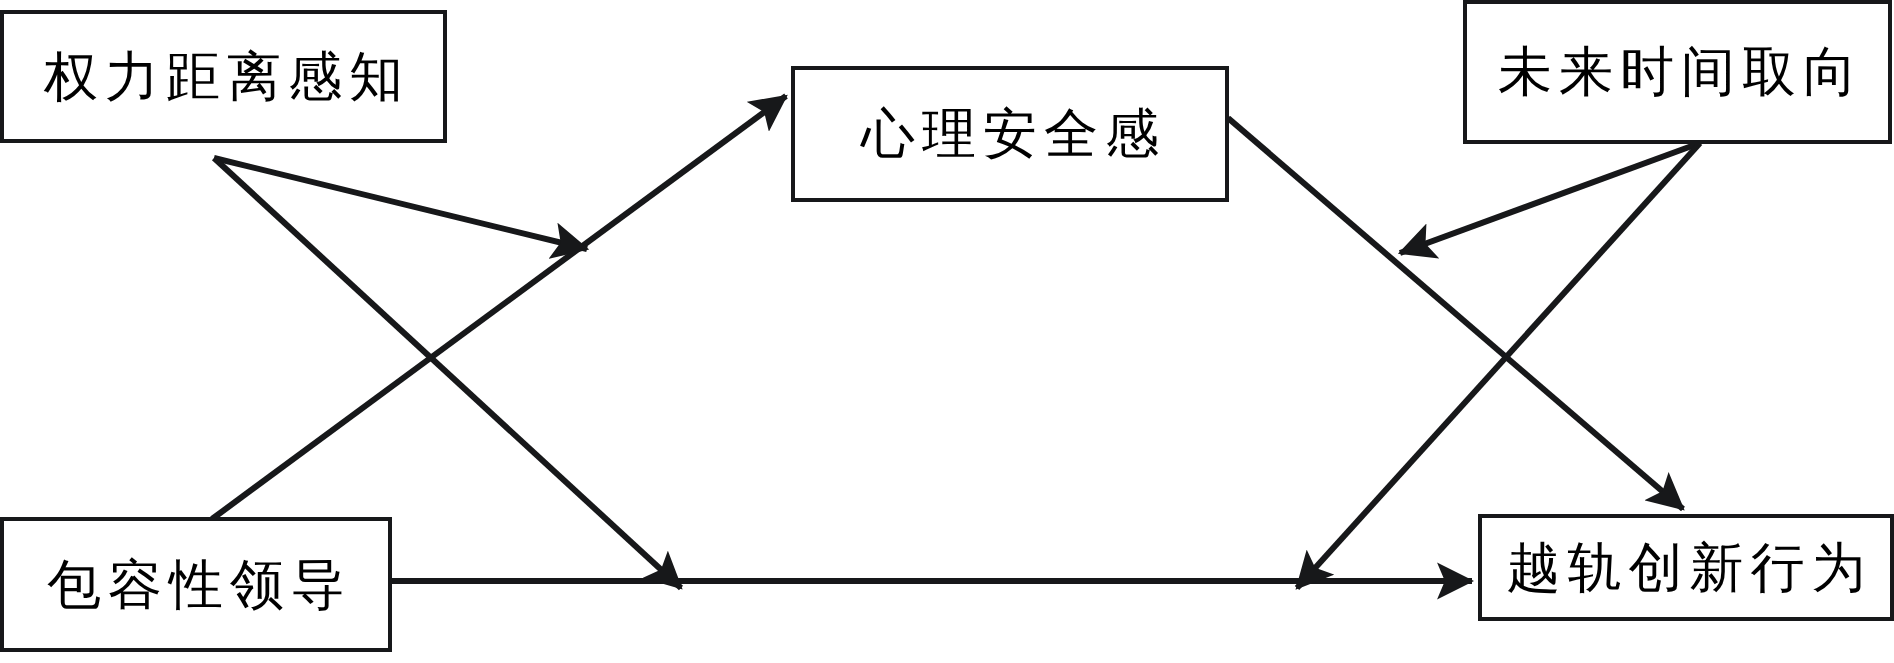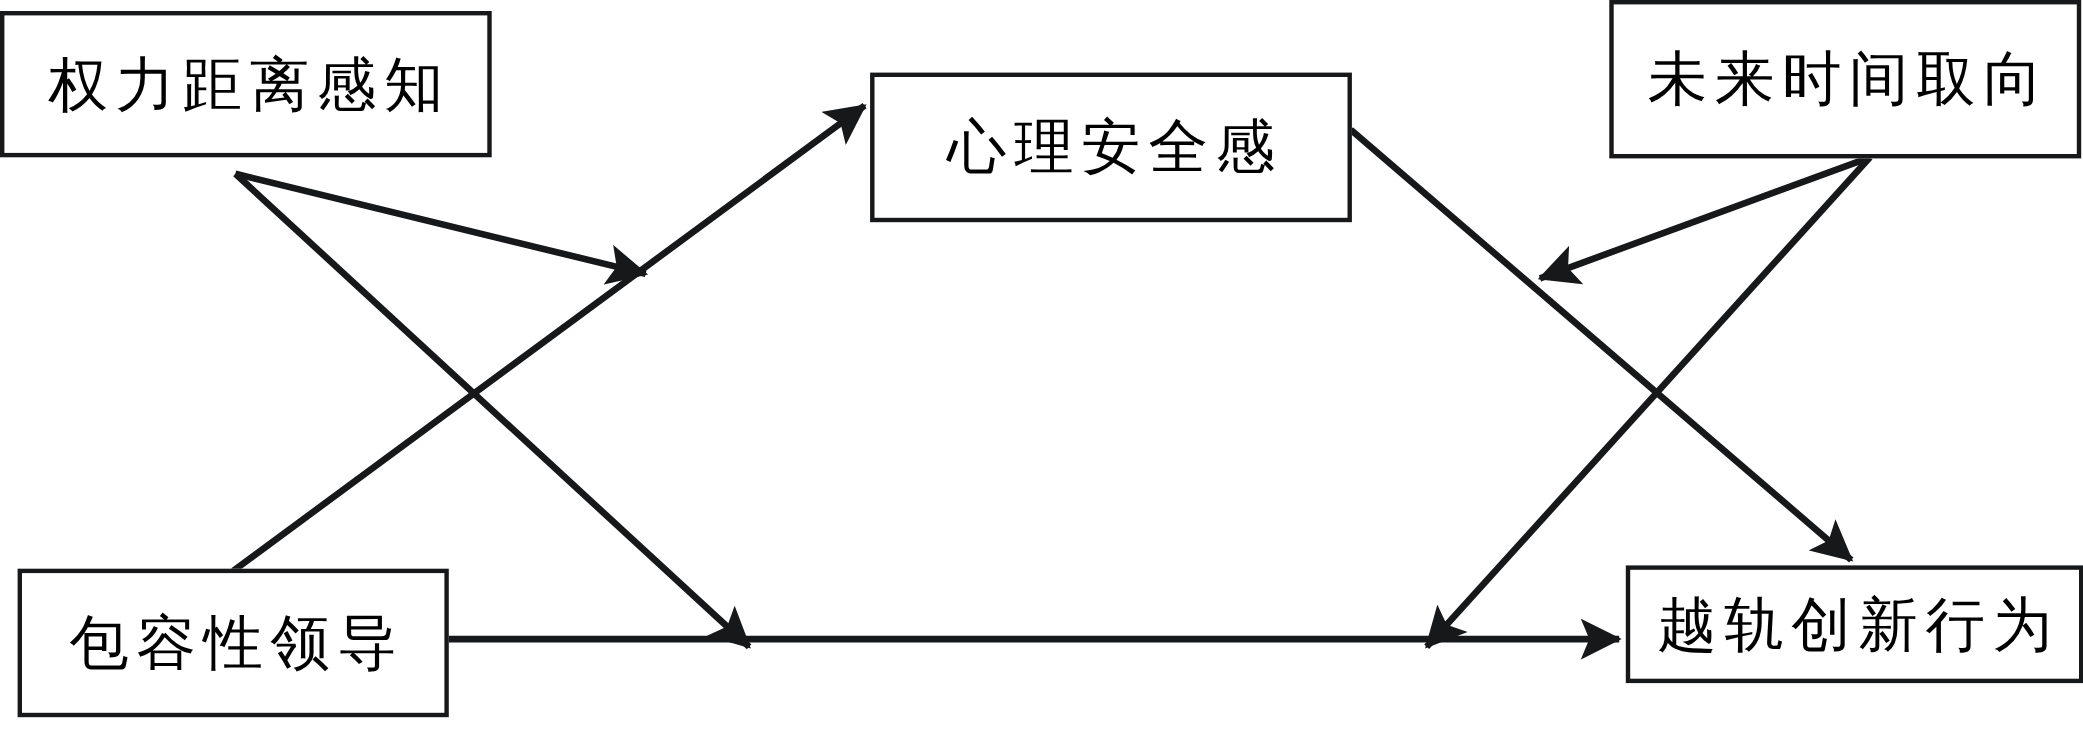--- a/index.html
+++ b/index.html
@@ -39,21 +39,21 @@
   .node-label {
     font-size: 54px;
     line-height: 1;
     letter-spacing: 7px;
     text-indent: 7px;
     font-family: "Liberation Serif", "DejaVu Serif", serif;
   }
   
   #node-power        { left: 0px;    top: 10px;  width: 447px; height: 133px; }
   #node-safety       { left: 791px;  top: 18px;  width: 438px; height: 136px; margin-top: 48px; }
-  #node-inclusive    { left: 16px;    top: 517px; width: 392px; height: 135px; }
+  #node-inclusive    { left: 0px;    top: 517px; width: 392px; height: 135px; }
   #node-future       { left: 1463px; top: 0px;   width: 429px; height: 144px; }
   #node-deviant      { left: 1478px; top: 514px; width: 416px; height: 107px; }
 </style>
 </head>
 <body>
 
 <div id="canvas">
 
   <svg id="edges" viewBox="0 0 1894 663" width="1894" height="663" xmlns="http://www.w3.org/2000/svg">
     <defs>

